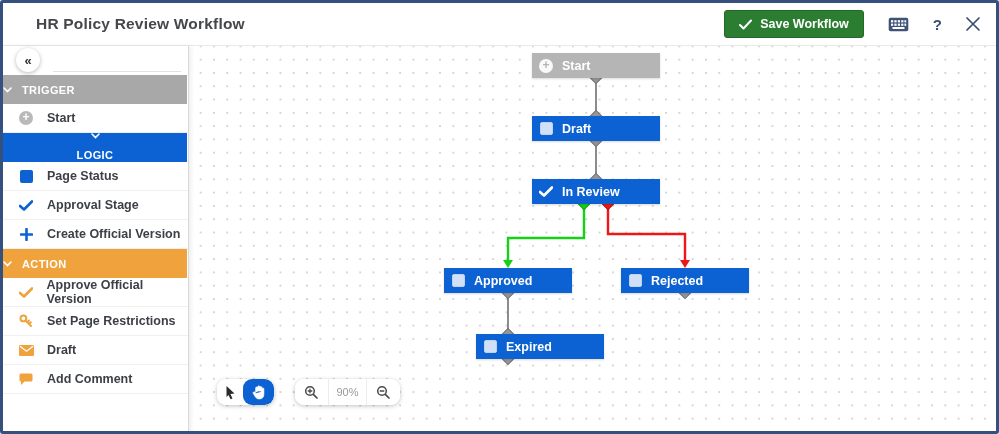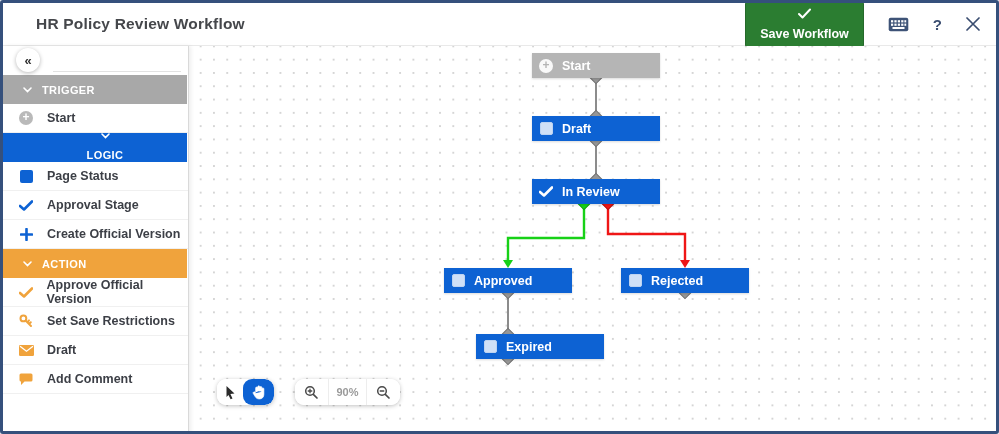--- a/index.html
+++ b/index.html
@@ -17,21 +17,21 @@
     height:43px; display:flex; align-items:center;
     padding:0 16px 0 33px; background:#fff;
     border-bottom:1px solid #e9e9e9;
   }
   .title { font-size:15.5px; font-weight:700; color:#45474b; letter-spacing:.2px; }
   .header-right { margin-left:auto; display:flex; align-items:center; gap:24px; }
   .save-btn {
     display:flex; align-items:center; gap:8px;
     background:#2b7d31; border:1px solid #25692a; border-radius:3px;
     color:#fff; font-size:12.5px; font-weight:700;
-    padding:6px 14px; cursor:pointer; font-family:inherit;flex-direction:column;
+    padding:6px 14px; cursor:pointer; font-family:inherit;
   }
   .hdr-icon { display:flex; align-items:center; justify-content:center; cursor:pointer; }
   .help-q { font-size:15px; font-weight:700; color:#3a4d70; }
 
   
   .body { display:flex; height:387px; }
   .sidebar {
     width:186px; background:#fff; position:relative; z-index:2;
     border-right:1px solid #d9d9d9; box-shadow:2px 0 4px rgba(0,0,0,.07);
     flex:none;
@@ -52,21 +52,21 @@
     font-size:13px; font-weight:700; color:#2e2e2e; cursor:pointer;
     display:flex; align-items:center; justify-content:center; font-family:inherit;
   }
   .sb-search {
     position:absolute; left:50px; bottom:3px; width:128px;
     border:none; border-bottom:1px solid #e2e2e2; background:transparent;
     height:18px; font-size:12px; outline:none; font-family:inherit;
   }
   .sec-header {
     height:29px; display:flex; align-items:center; gap:10px;
-    padding-left:20px; color:#fff; font-size:11px; font-weight:700;
+    padding-left:0; color:#fff; font-size:11px; font-weight:700;
     letter-spacing:.4px; width:184px; cursor:pointer;
   }
   .sec-trigger { background:#a8a8a8; }
   .sec-logic { background:#0d62d3;flex-direction:column; }
   .sec-action { background:#f0a33c; }
   .sb-item {
     height:29px; display:flex; align-items:center; gap:13px;
     padding-left:15px; border-bottom:1px solid #f0f0f0;
     font-size:12.5px; font-weight:600; color:#3c3f46; cursor:grab;
     background:#fff;
@@ -101,21 +101,21 @@
     display:flex; align-items:center; height:26px; background:#fff;
     border-radius:9px; box-shadow:0 1px 4px rgba(0,0,0,.25); overflow:hidden;
   }
   .tool-btn {
     height:26px; border:none; background:#fff; cursor:pointer;
     display:flex; align-items:center; justify-content:center;
   }
   .tool-btn.sel { background:#0d62d3; border-radius:9px; }
   .t-select { width:26px; } .t-pan { width:31px; }
   .t-zoom { width:33px; }
-  .zoom-label { width:37px; text-align:center; font-size:11px; color:#9a9a9a; font-weight:700; }
+  .zoom-label { width:37px; text-align:center; font-size:11px; color:#9a9a9a; font-weight:400; }
   .vdiv { width:1px; height:26px; background:#ededed; }
 </style>
 </head>
 <body>
 
 <div class="window">
 
   <div class="header">
     <div class="title">HR Policy Review Workflow</div>
     <div class="header-right">
@@ -216,21 +216,21 @@
           </span>
         <span>Approve Official Version</span>
       </div>
       <div class="sb-item">
         <span class="sb-ic">
             <svg width="14" height="14" viewBox="0 0 14 14">
               <circle cx="4.4" cy="4.4" r="2.9" fill="none" stroke="#f0a33c" stroke-width="2"></circle>
               <path d="M6.6,6.6 L12,12 M10,10 L11.8,8.2 M8.2,8.2 L10,6.4" stroke="#f0a33c" stroke-width="2" stroke-linecap="round" fill="none"></path>
             </svg>
           </span>
-        <span>Set Save Restrictions</span>
+        <span>Set Page Restrictions</span>
       </div>
       <div class="sb-item">
         <span class="sb-ic">
             <svg width="15" height="11" viewBox="0 0 15 11">
               <rect x="0" y="0" width="15" height="11" rx="1.2" fill="#f0a33c"></rect>
               <polyline points="1,1.2 7.5,6.2 14,1.2" fill="none" stroke="#fff" stroke-width="1.3"></polyline>
             </svg>
           </span>
         <span>Draft</span>
       </div>

